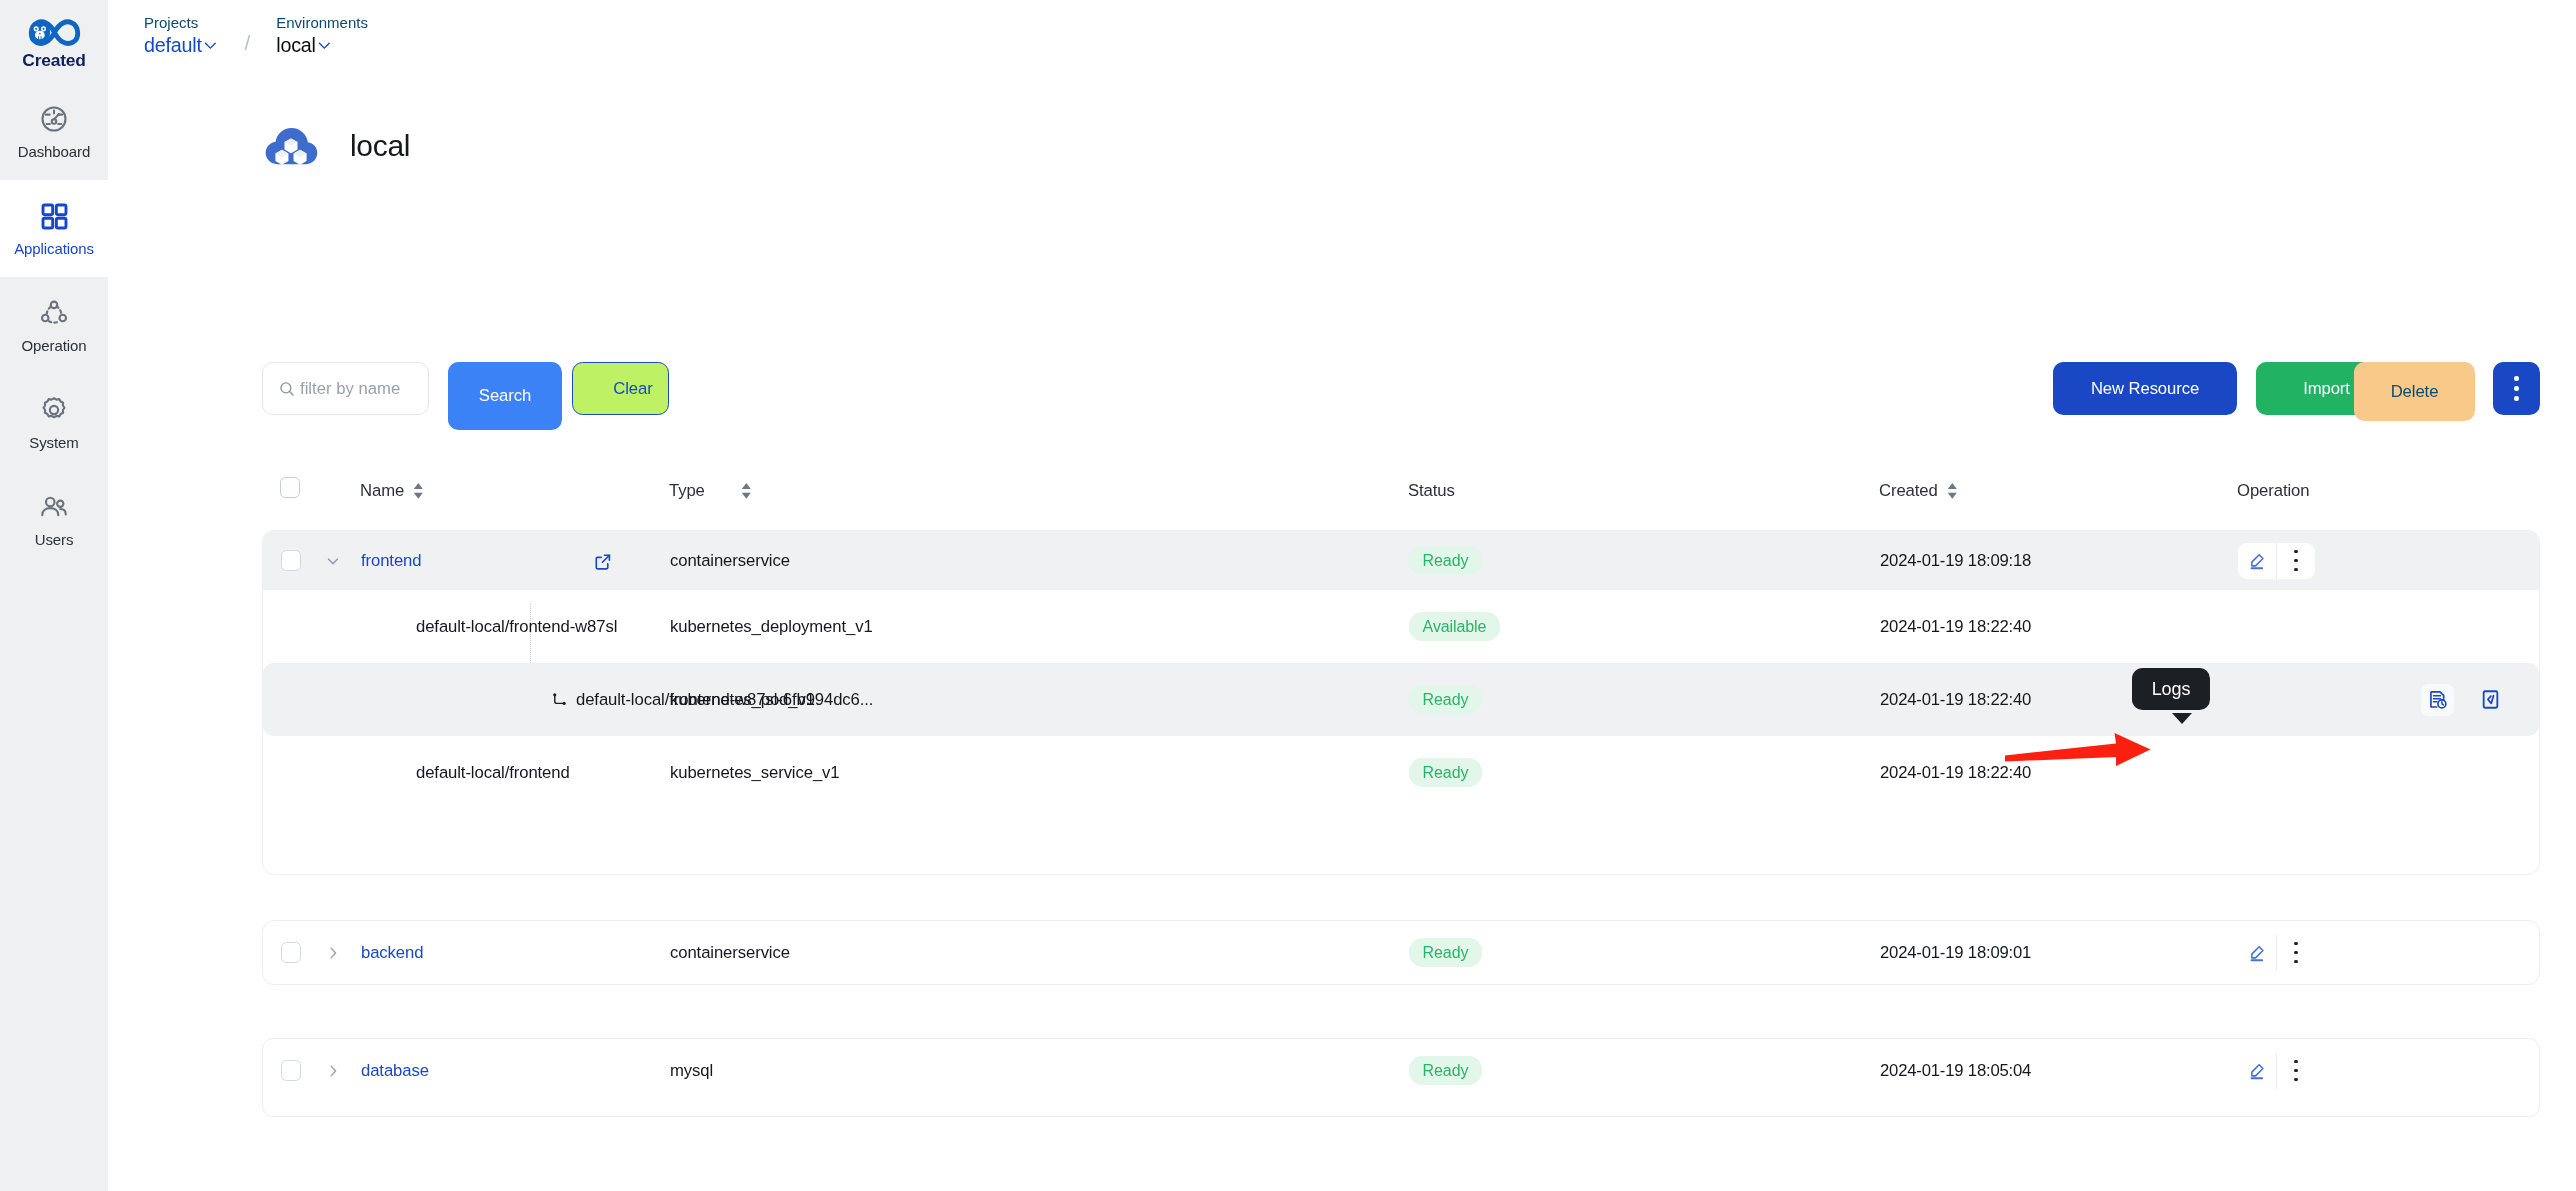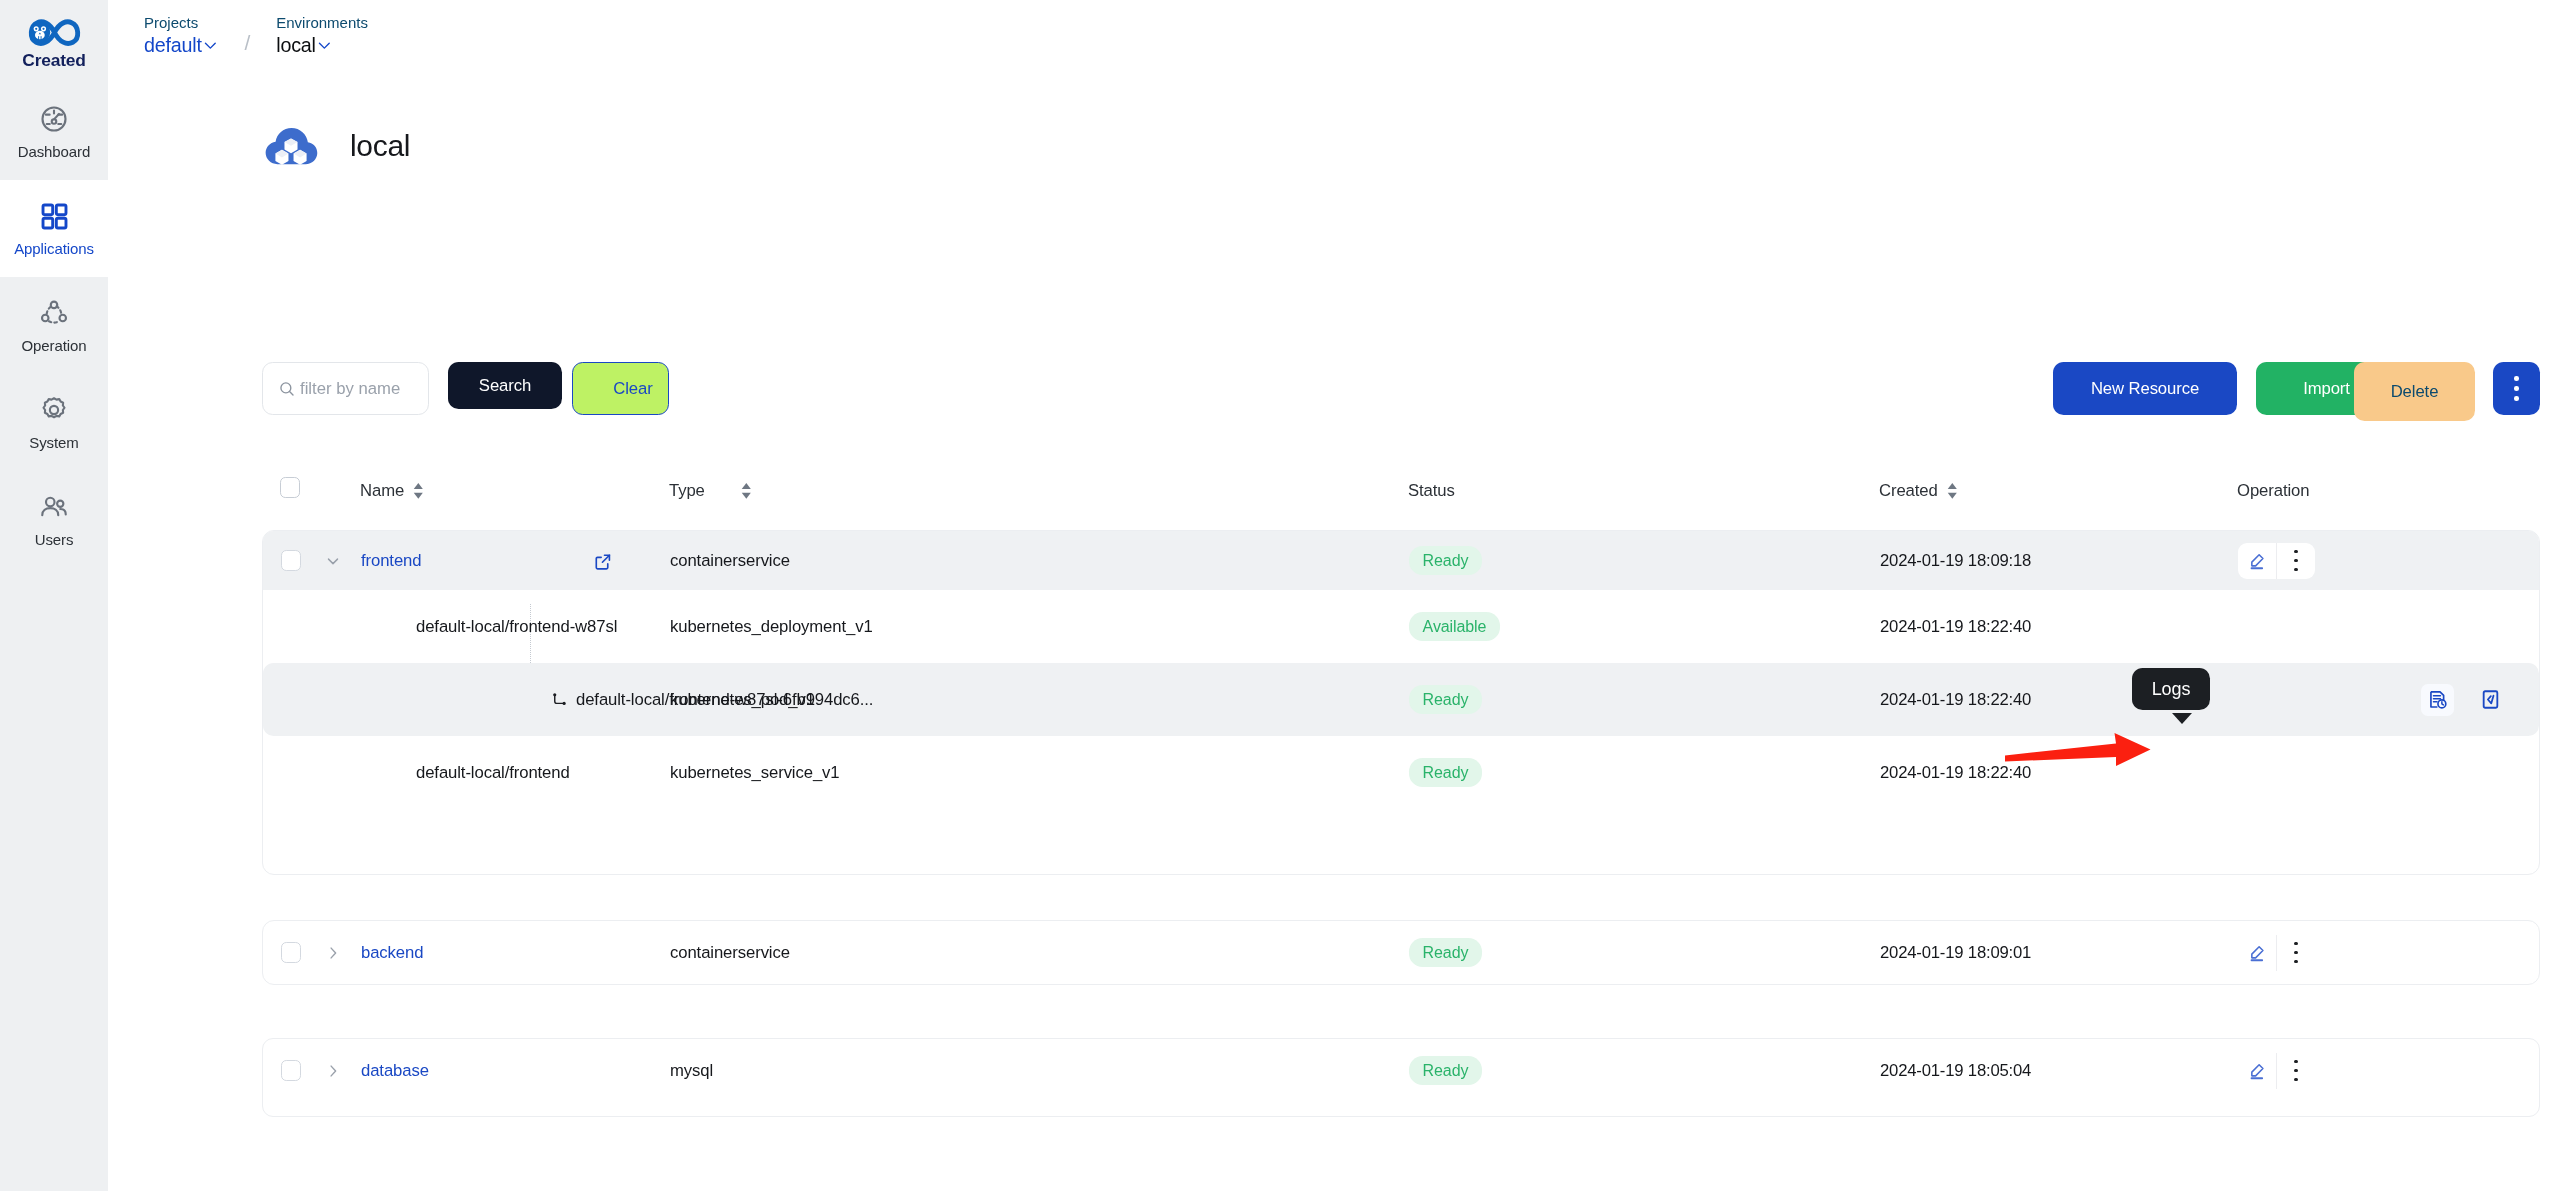--- a/index.html
+++ b/index.html
@@ -69,21 +69,21 @@
   .toolbar { position: absolute; left: 154px; top: 362px; width: 2278px; height: 53px; }
   .search-wrap {
     position: absolute; left: 0; top: 0; width: 167px; height: 53px;
     border: 1.2px solid #e3e6ea; border-radius: 10.6px;
     display: flex; align-items: center; gap: 4px; padding: 0 15px; background: #fff;
   }
   .search-input { border: none; outline: none; font-size: 16.7px; color: #2d3138; width: 106px; font-family: "Liberation Sans", sans-serif; background: transparent; }
   .search-input::placeholder { color: #9aa1ab; }
 
   .btn { border: none; border-radius: 10.6px; font-size: 16.7px; cursor: pointer; font-family: "Liberation Sans", sans-serif; letter-spacing: -0.1px; }
-  .btn-search { position: absolute; left: 186px; top: 0; width: 114px; height: 47px; background: #0f172a; color: #fff; }
+  .btn-search { position: absolute; left: 186px; top: 0; width: 114px; height: 68px; background: #3b82f6; color: #fff; }
   .btn-clear { position: absolute; left: 310px; top: 0; width: 97px; height: 53px; background: #bef264; color: #1a48c4; border: 1.4px solid #1a48c4; padding-left: 25px; }
   .btn-new { position: absolute; right: 303px; top: 0; width: 184px; height: 53px; background: #1a48c4; color: #fff; }
   .btn-import { position: absolute; right: 95px; top: 0; width: 189px; height: 53px; background: #22b264; color: #fff; }
   .btn-more-top { position: absolute; right: 0; top: 0; width: 47px; height: 53px; background: #1a48c4; display:flex; align-items:center; justify-content:center; border-radius: 10.6px; cursor:pointer;}
   .dot-w { width: 4.5px; height: 4.5px; border-radius: 50%; background: #fff; }
   .vdots { display: flex; flex-direction: column; gap: 5.3px; align-items: center; }
 
   
   .thead { position: absolute; left: 154px; top: 473px; width: 2278px; height: 36px; }
   .th { position: absolute; font-size: 16.7px; color: #2c3137; display: flex; align-items: center; gap: 9px; letter-spacing: -0.1px; }

